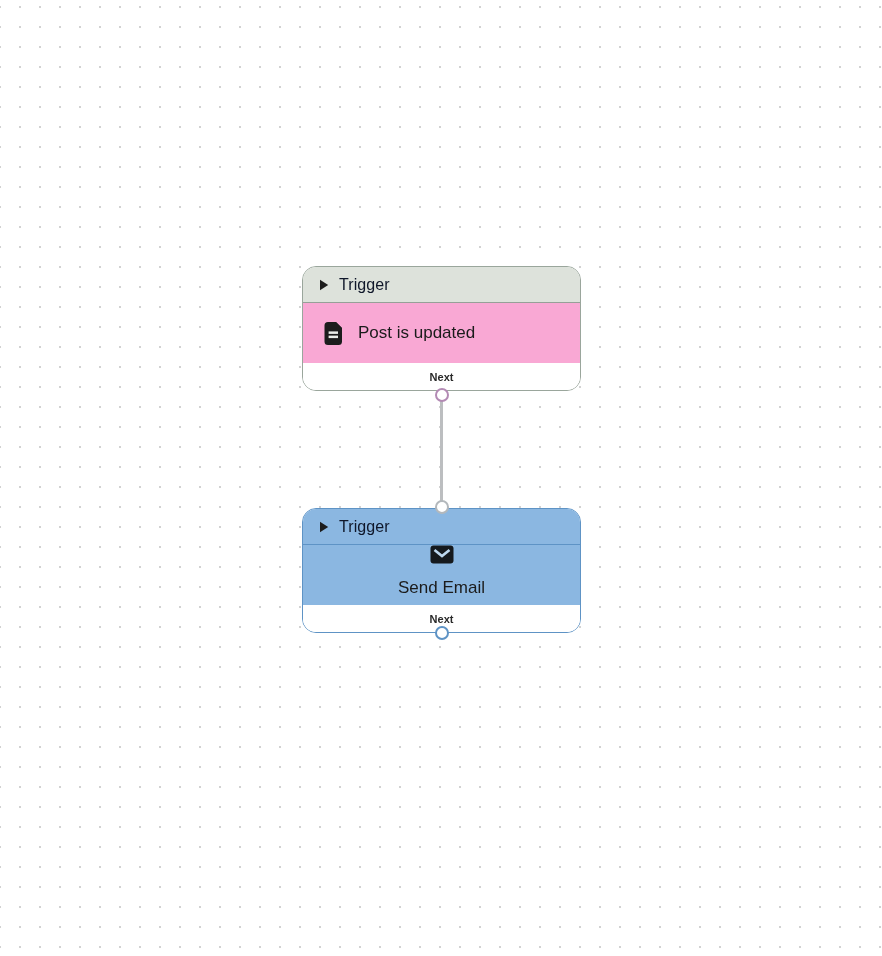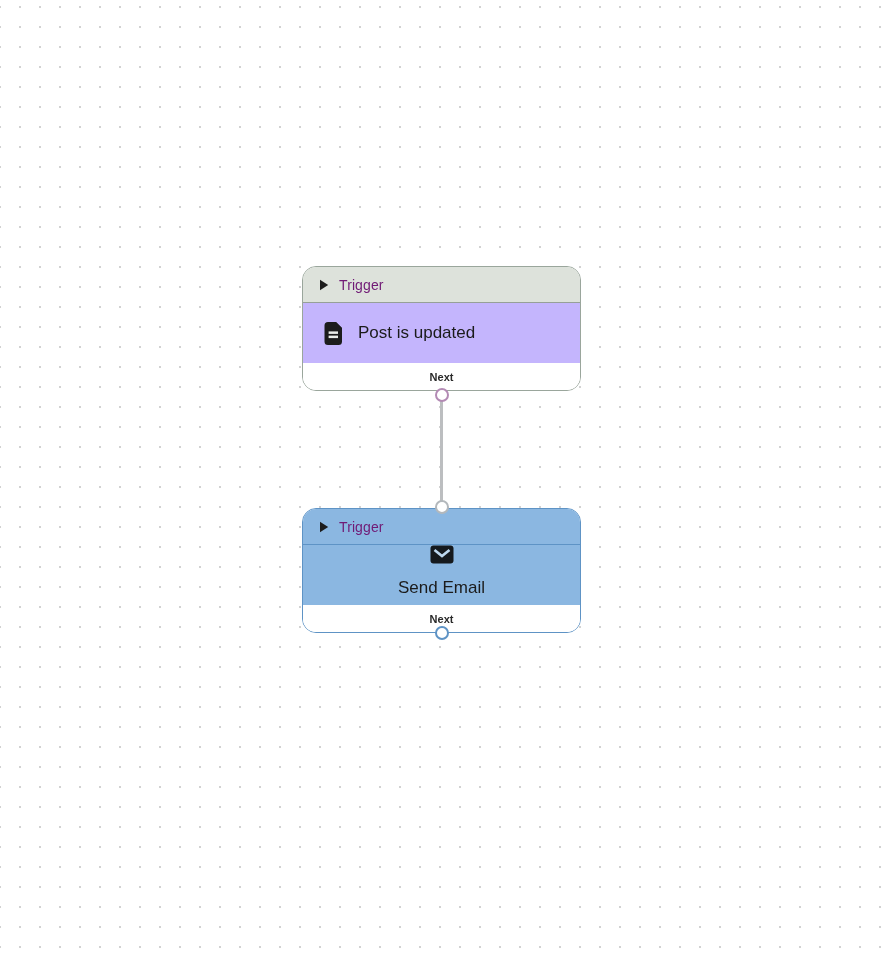--- a/index.html
+++ b/index.html
@@ -35,37 +35,37 @@
     top: 508px;
     border: 1.5px solid #5e93c5;
   }
 
   .node-header {
     height: 36px;
     display: flex;
     align-items: center;
     padding: 0 16px;
     gap: 10px;
-    font-size: 14px;
+    font-size: 16px;
     letter-spacing: 0.1px;
-    color: #701a75;
+    color: #0f172a;
   }
   .trigger .node-header { background: #dde2db; border-bottom: 1px solid #96a098; }
   .action  .node-header { background: #8bb7e1; border-bottom: 1px solid #5e93c5; }
 
   .node-body {
     height: 60px;
     display: flex;
     align-items: center;
     padding: 0 19px;
     gap: 14px;
     font-size: 17px;
     color: #1b1b1b;
   }
-  .trigger .node-body { background: #c4b5fd; align-items: center; }
+  .trigger .node-body { background: #f9a8d4; align-items: center; }
   .action  .node-body { background: #8bb7e1; flex-direction: column; }
 
   .node-footer {
     height: 27px;
     background: #ffffff;
     display: flex;
     align-items: center;
     justify-content: center;
     font-size: 11px;
     font-weight: 600;

